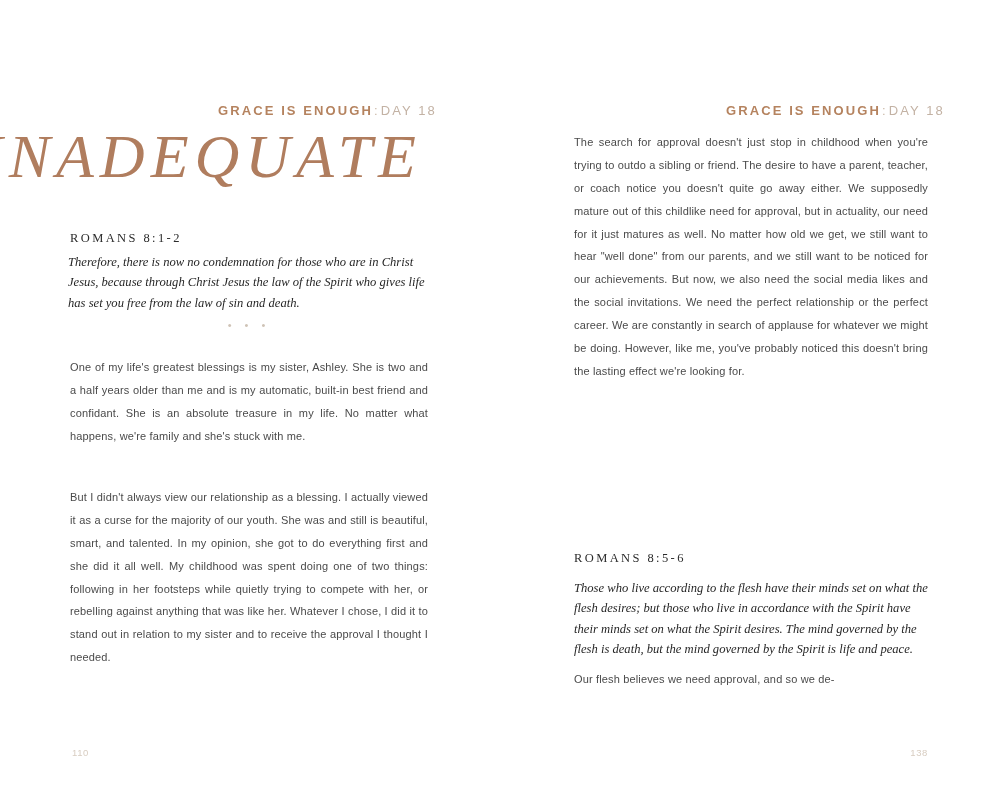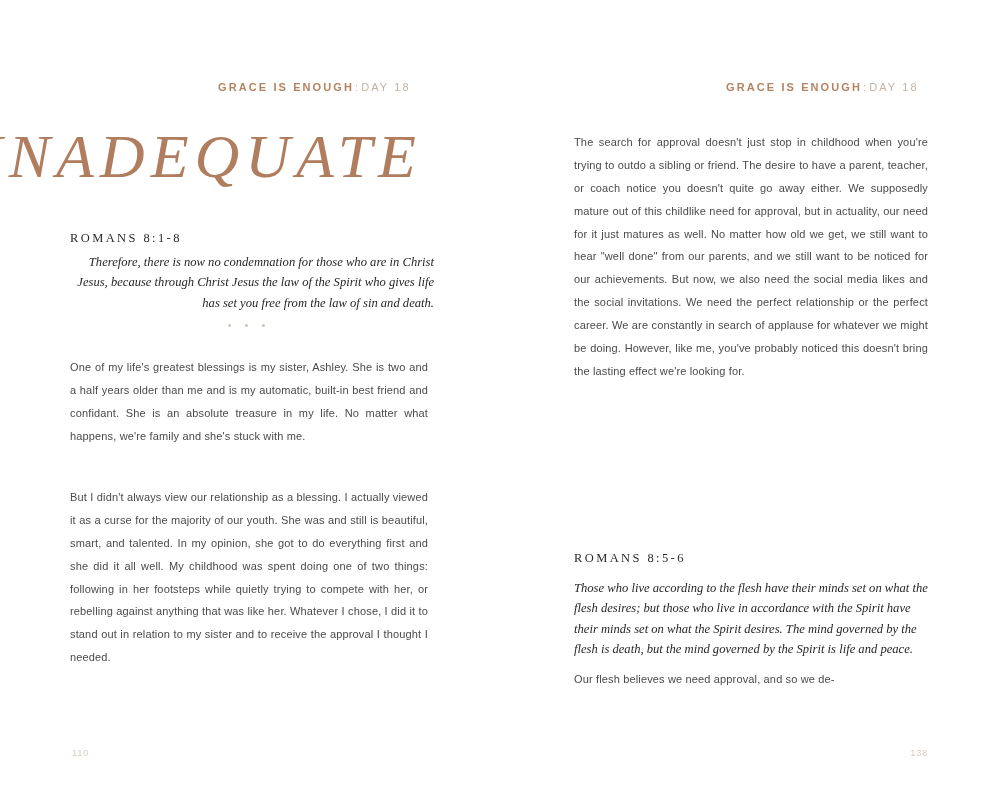--- a/index.html
+++ b/index.html
@@ -28,23 +28,23 @@
     top: 0;
     height: 800px;
     background: #ffffff;
   }
   .page-left  { left: 0px;   width: 500px; }
   .page-right { left: 500px; width: 500px; }
 
   
   .running-head {
     position: absolute;
-    top: 82px;
+    top: 104px;
     font-family: "Liberation Sans", sans-serif;
-    font-size: 11px;
+    font-size: 13px;
     font-weight: 700;
     letter-spacing: 2.1px;
     white-space: nowrap;
     line-height: 1;
     padding-left: 48px;
   }
   .running-head .rh-title { color: #b5835f; }
   .running-head .rh-sep   { color: #cbb9a8; font-weight: 400; padding: 0 1px; }
   .running-head .rh-day   { color: #c3b2a4; font-weight: 500; }
 
@@ -118,21 +118,21 @@
     font-weight: 400;
     letter-spacing: 0.6px;
     color: #d8cdc1;
     line-height: 1;
   }
   .folio-left  { left: 72px; }
   .folio-right { right: 72px; }
 
   
   #l-ref1    { position: absolute; top: 231px; left: 70px; }
-  #l-verse1  { position: absolute; top: 252px; left: 76px; width: 358px; text-align: right; }
+  #l-verse1  { position: absolute; top: 252px; left: 68px; width: 358px; }
   #l-dots    { position: absolute; top: 320px; left: 70px; width: 358px; }
   #l-par1    { position: absolute; top: 356px; left: 70px; width: 358px; }
   #l-par2    { position: absolute; top: 486px; left: 70px; width: 358px; }
 
   
   #r-par1    { position: absolute; top: 131px; left: 574px; width: 354px; }
   #r-par2    { position: absolute; top: 488px; left: 574px; width: 354px; }
   #r-ref2    { position: absolute; top: 551px; left: 574px; }
   #r-verse2  { position: absolute; top: 578px; left: 574px; width: 358px; }
   #r-par3    { position: absolute; top: 668px; left: 574px; width: 354px; }
@@ -143,21 +143,21 @@
 <div class="spread">
 
   <div class="page page-left">
 
     <div class="running-head">
       <span class="rh-title">GRACE IS ENOUGH</span><span class="rh-sep">:</span><span class="rh-day">DAY 18</span>
     </div>
 
     <div class="chapter-title">INADEQUATE</div>
 
-    <div class="scripture-ref" id="l-ref1">ROMANS 8:1-8</div>
+    <div class="scripture-ref" id="l-ref1">ROMANS 8:1-2</div>
 
     <div class="scripture-verse" id="l-verse1">Therefore, there is now no condemnation for those who are in Christ Jesus, because through Christ Jesus the law of the Spirit who gives life has set you free from the law of sin and death.</div>
 
     <div class="dot-divider" id="l-dots">• • •</div>
 
     <p class="body-par" id="l-par1">One of my life's greatest blessings is my sister, Ashley. She is two and a half years older than me and is my automatic, built-in best friend and confidant. She is an absolute treasure in my life. No matter what happens, we're family and she's stuck with me.</p>
 
     <p class="body-par" id="l-par2">But I didn't always view our relationship as a blessing. I actually viewed it as a curse for the majority of our youth. She was and still is beautiful, smart, and talented. In my opinion, she got to do everything first and she did it all well. My childhood was spent doing one of two things: following in her footsteps while quietly trying to compete with her, or rebelling against anything that was like her. Whatever I chose, I did it to stand out in relation to my sister and to receive the approval I thought I needed.</p>
 
     <div class="folio folio-left">110</div>

